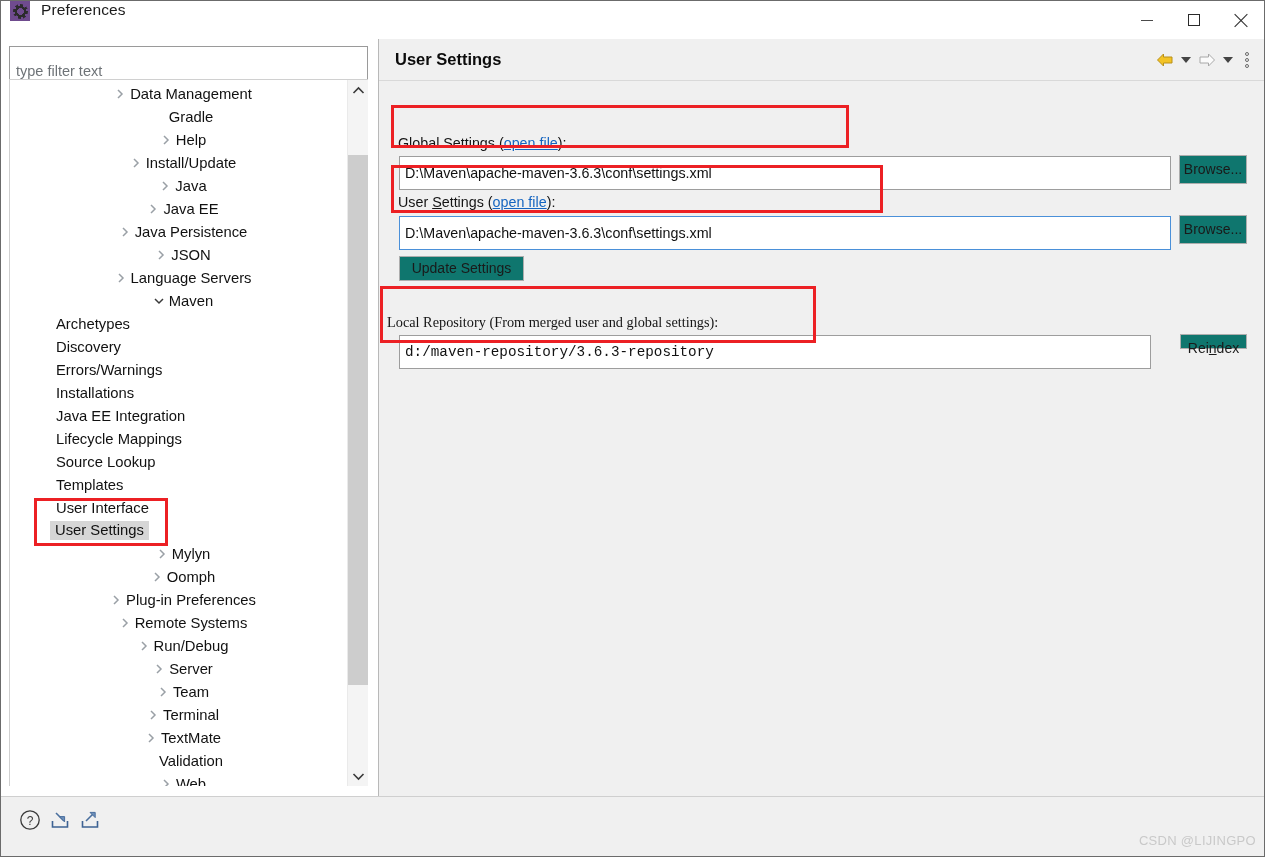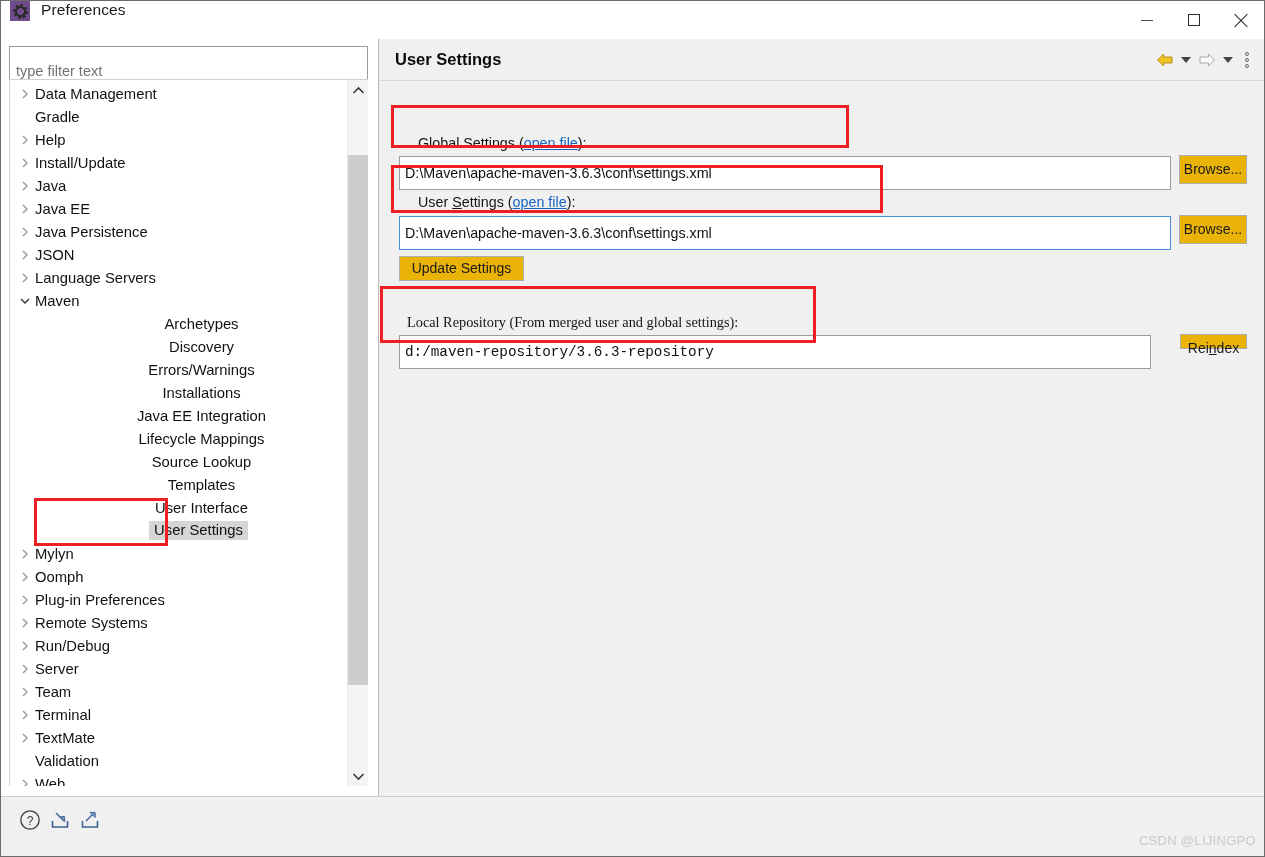--- a/index.html
+++ b/index.html
@@ -100,22 +100,22 @@
     position: relative;
   }
   .tnode .arrow {
     width: 18px; flex: none;
     display: flex; align-items: center; justify-content: center;
     color: #9aa0a6;
     font-size: 11px;
   }
   .tnode .arrow svg { display: block; }
   .tnode .lbl { padding-left: 1px; }
-  .tnode.lvl1 { padding-left: 6px; }
-  .tnode.lvl2 { padding-left: 45px; justify-content: center; }
+  .tnode.lvl1 { padding-left: 6px; justify-content: center; }
+  .tnode.lvl2 { padding-left: 45px; }
   .tnode.sel .lbl {
     background: #d6d6d6;
     padding: 1px 5px 2px 5px;
     margin-left: -5px;
   }
 
   
   #tree-scroll {
     position: absolute; right: 0; top: 0;
     width: 21px; height: 707px;
@@ -168,41 +168,40 @@
   .dots-v { display: flex; flex-direction: column; gap: 2px; padding: 0 5px; }
   .dots-v i { width: 4px; height: 4px; border-radius: 50%; border: 1px solid #6a6a6a; display: block; }
 
   #page-body { position: relative; height: 714px; }
 
   .field-label {
     position: absolute;
     font-size: 14.3px;
     color: #141414;
     white-space: nowrap;
-    margin-left: 20px;
   }
   .field-label a { color: #1565c0; text-decoration: underline; }
   .mnem { text-decoration: underline; }
 
   .txtfield {
     position: absolute;
     height: 27px;
     background: #ffffff;
     border: 1px solid #9d9d9d;
     font-size: 14.3px;
     color: #111;
     padding: 16px 5px;
     line-height: 25px;
     font-family: "Liberation Sans", sans-serif;
   }
   .txtfield.focused { border: 1px solid #4a90d9; }
 
   .btn {
     position: absolute;
-    background: #eab308;
+    background: #0f766e;
     border: 1px solid #adadad;
     font-size: 14px;
     color: #1a1a1a;
     font-family: "Liberation Sans", sans-serif;
     text-align: center;
     cursor: default;
     white-space: nowrap;
   }
 
   

